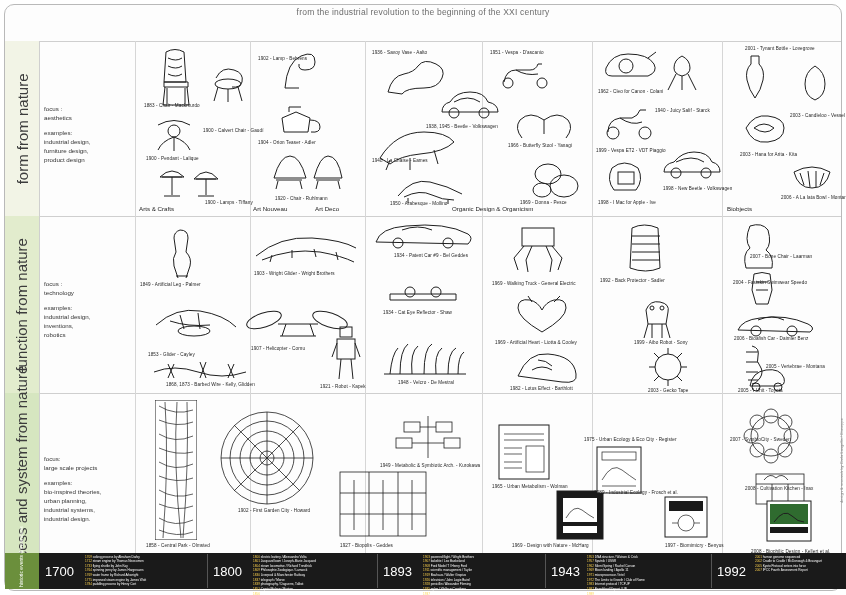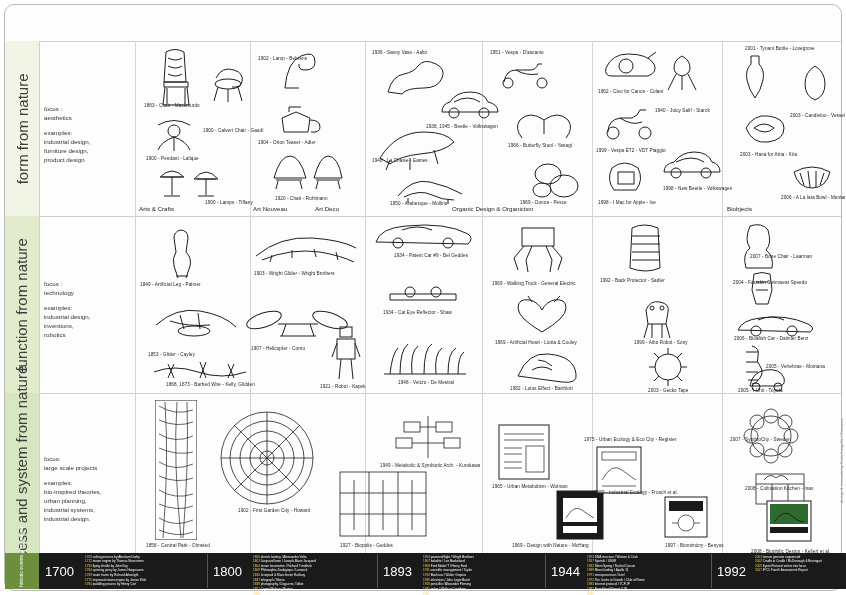--- a/index.html
+++ b/index.html
@@ -89,20 +89,21 @@
   .ink{stroke:#1f1f1f;fill:none;stroke-width:1;}
   .inkf{stroke:#1f1f1f;fill:#ffffff;stroke-width:1;}
 </style>
 </head>
 <body>
 
 <div id="poster">
   <div class="frame"></div>
 
   <div class="header">
+    <div class="subtitle">from the industrial revolution to the beginning of the XXI century</div>
   </div>
 
   <div class="hline" style="top:41px"></div>
   <div class="hline" style="top:216px"></div>
   <div class="hline" style="top:393px"></div>
   <div class="hline" style="top:553px"></div>
 
   <div class="vline" style="left:135px;height:175px"></div>
   <div class="vline" style="left:250px;height:175px"></div>
   <div class="vline" style="left:365px;height:175px"></div>
@@ -697,21 +698,21 @@
   <div class="timeline">
     <div class="tl-green" style="left:0px;width:0px"></div>
     <div class="tl-sep" style="left:168px"></div>
     <div class="tl-sep" style="left:338px"></div>
     <div class="tl-sep" style="left:506px"></div>
     <div class="tl-sep" style="left:672px"></div>
 
     <div class="tl-year" style="left:6px">1700</div>
     <div class="tl-year" style="left:174px">1800</div>
     <div class="tl-year" style="left:344px">1893</div>
-    <div class="tl-year" style="left:512px">1944</div>
+    <div class="tl-year" style="left:512px">1943</div>
     <div class="tl-year" style="left:678px">1992</div>
 
     <div class="tl-block" id="tlb0" style="left:46px;width:120px">
         <div><span class="yr">1709 </span><span>coking process by Abraham Darby</span></div>
         <div><span class="yr">1712 </span><span>steam engine by Thomas Newcomen</span></div>
         <div><span class="yr">1733 </span><span>flying shuttle by John Kay</span></div>
         <div><span class="yr">1764 </span><span>spinning jenny by James Hargreaves</span></div>
         <div><span class="yr">1769 </span><span>water frame by Richard Arkwright</span></div>
         <div><span class="yr">1775 </span><span>improved steam engine by James Watt</span></div>
         <div><span class="yr">1784 </span><span>puddling process by Henry Cort</span></div>

